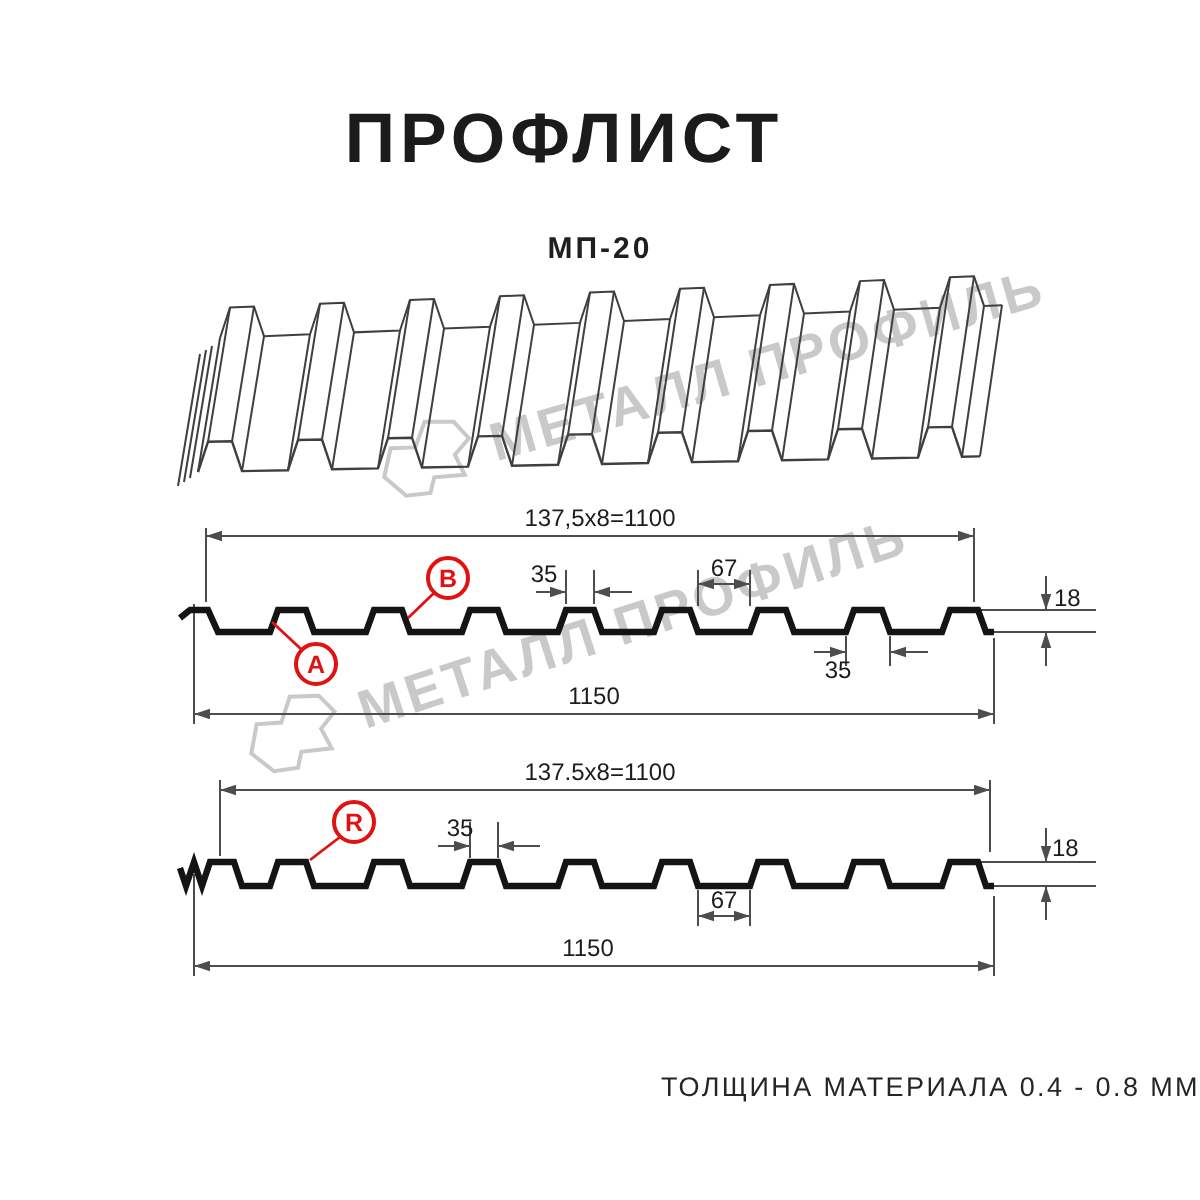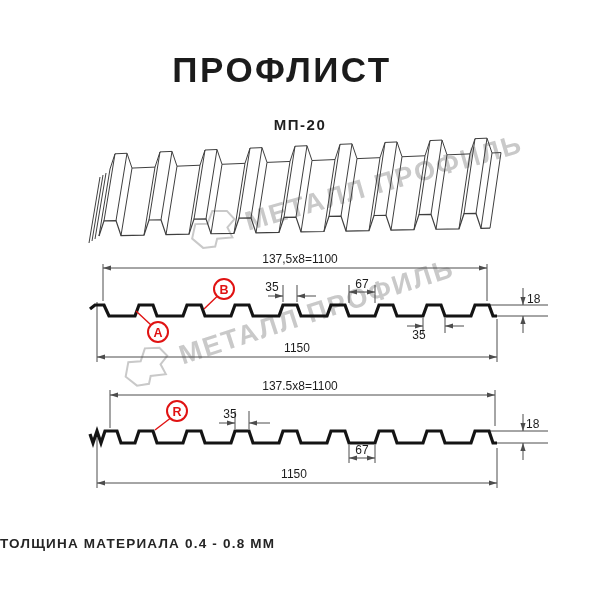--- a/index.html
+++ b/index.html
@@ -9,22 +9,22 @@
   }
   .title{
     position:absolute;top:50px;left:0;width:564px;text-align:center;
     font-size:35px;font-weight:900;letter-spacing:2.5px;color:#1b1b1b;
   }
   .subtitle{
     position:absolute;top:96px;left:0;width:600px;text-align:center;
     font-size:15px;font-weight:600;letter-spacing:1.5px;color:#1f1f1f;margin-top:20px;
   }
   .footer{
-    position:absolute;top:536px;left:0;width:600px;text-align:left;
-    font-size:13.5px;font-weight:700;letter-spacing:1.2px;color:#252525;
+    position:absolute;top:536px;left:0;width:600px;text-align:right;
+    font-size:13.5px;font-weight:400;letter-spacing:1.2px;color:#252525;
   }
   svg{position:absolute;top:0;left:0;}
   svg text{font-family:"Liberation Sans",sans-serif;}
   .dimtxt{font-size:12px;fill:#1c1c1c;}
   .wmtxt{font-size:27px;font-weight:bold;letter-spacing:2px;fill:#c9c9c9;}
   .redlbl{font-size:12.5px;font-weight:bold;}
 </style>
 </head>
 <body>
 

